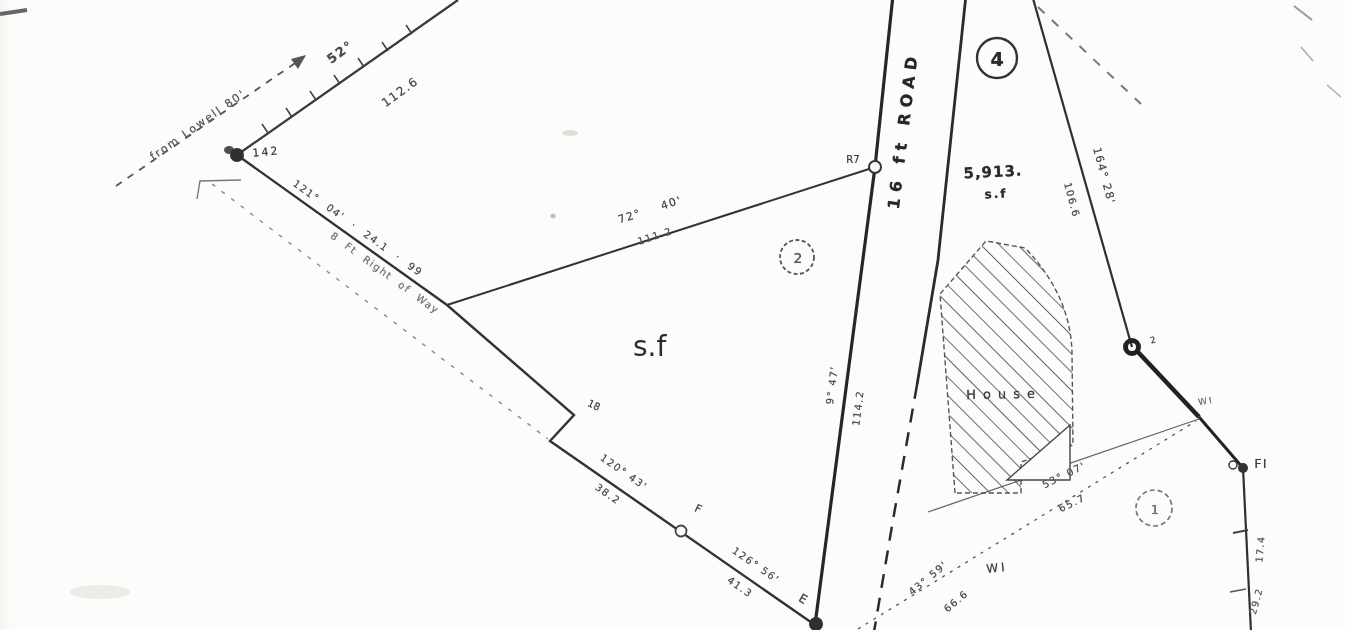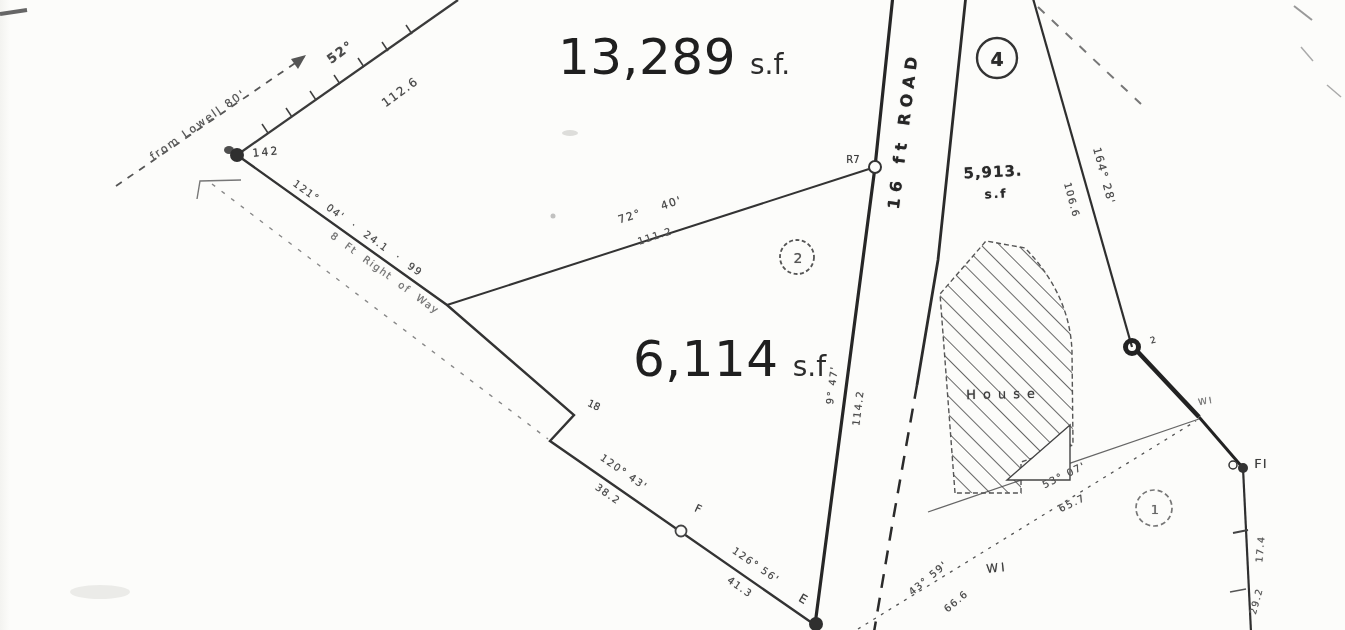--- a/index.html
+++ b/index.html
@@ -95,26 +95,21 @@
     <circle cx="681" cy="531" r="5.5" fill="#fcfcfa" stroke="#444" stroke-width="1.8"></circle>
     <circle cx="816" cy="624" r="7" fill="#2f2f2f"></circle>
     <circle cx="1243" cy="468" r="5" fill="#333"></circle>
     <circle cx="1233" cy="465" r="4" fill="#fcfcfa" stroke="#333" stroke-width="1.5"></circle>
 
     <circle cx="997" cy="58" r="20" fill="none" stroke="#333" stroke-width="2.4"></circle>
     <circle cx="797" cy="257" r="17" fill="none" stroke="#555" stroke-width="1.8" stroke-dasharray="4,2.5"></circle>
     <circle cx="1154" cy="508" r="18" fill="none" stroke="#777" stroke-width="1.7" stroke-dasharray="5,3"></circle>
   </svg>
 
-  <div class="area" style="left:558px;top:28px">
-    <span class="num">13,289</span>
-    <span class="unit">s.f.</span>
-  </div>
   <div class="area" style="left:633px;top:330px">
-    <span class="num">6,114</span>
     <span class="unit">s.f</span>
   </div>
 
   <span class="small-area" style="left:993px;top:172px;font-size:15px;transform:translate(-50%,-50%) rotate(-3deg);letter-spacing:1px">5,913.</span>
   <span class="small-area" style="left:996px;top:194px;font-size:12px;transform:translate(-50%,-50%) rotate(-3deg);letter-spacing:2px">s.f</span>
 
   <span class="roadname" style="left:903px;top:130px;transform:translate(-50%,-50%) rotate(-83deg)">16 ft ROAD</span>
 
   <span class="house" style="left:1004px;top:394px;transform:translate(-50%,-50%) rotate(-1deg)">House</span>
 

